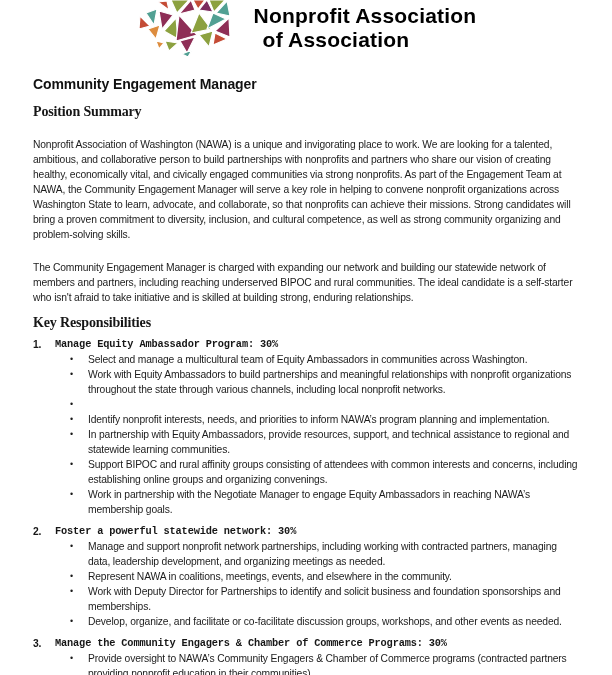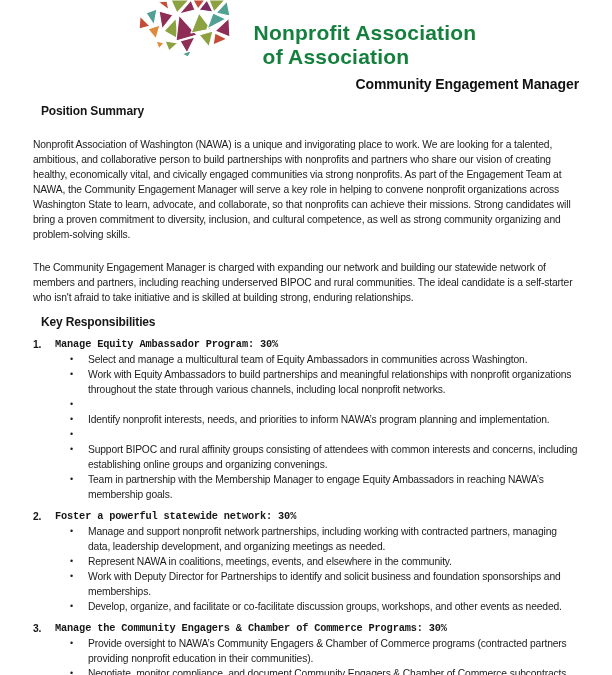--- a/index.html
+++ b/index.html
@@ -14,49 +14,49 @@
   
   .masthead {
     display:flex;
     justify-content:center;
     align-items:flex-start;
     gap:20px;
     height:57px;
   }
   .logo-svg { width:98px; height:57px; flex:0 0 auto; display:block; }
   .org-name {
-    margin-top:21px;
+    margin-top:4px;
     font-size:21px;
     font-weight:700;
-    color:#15803d;
+    color:#000000;
     line-height:1.12;
     letter-spacing:0.2px;
   }
   .org-name .l2 { margin-left:9px; }
   
   .content {
     padding:0 33px 0 33px;
     font-size:10.3px;
     letter-spacing:-0.15px;
     line-height:15px;
     color:#1c1c1c;
   }
   .doc-title {
     font-size:14px;
     font-weight:700;
     letter-spacing:-0.1px;
     margin:20px 0 0 0;
     color:#111111;
-    text-align:right;
   }
   .sect-heading {
-    font-size:12px;
+    font-size:14px;
     font-weight:700;
-    margin:12px 0 0 8px;
+    margin:12px 0 0 0;
     color:#161616;
+    font-family:Liberation Serif, serif;
   }
   .sect-heading.kr { margin-top:10px; }
   .para { margin:18px 0 7px 0; }
   .resp-item { margin-top:7px; }
   .resp-head { display:flex; font-weight:700; color:#161616; }
   .resp-num { width:22px; flex:0 0 auto; }
   .resp-title { flex:1;font-family:Liberation Mono, monospace; }
   .bullet-row { display:flex; padding-left:37px; }
   .bullet-marker { width:18px; flex:0 0 auto; font-size:9px; line-height:15px; }
   .bullet-text { flex:1; }
@@ -124,28 +124,29 @@
       </div>
       <div class="bullet-row">
         <span class="bullet-marker">•</span>
       </div>
       <div class="bullet-row">
         <span class="bullet-marker">•</span>
         <span class="bullet-text">Identify nonprofit interests, needs, and priorities to inform NAWA’s program planning and implementation.</span>
       </div>
       <div class="bullet-row">
         <span class="bullet-marker">•</span>
+        <span class="bullet-text">In partnership with Equity Ambassadors, provide resources, support, and technical assistance to regional and statewide learning communities.</span>
       </div>
       <div class="bullet-row">
         <span class="bullet-marker">•</span>
         <span class="bullet-text">Support BIPOC and rural affinity groups consisting of attendees with common interests and concerns, including establishing online groups and organizing convenings.</span>
       </div>
       <div class="bullet-row">
         <span class="bullet-marker">•</span>
-        <span class="bullet-text">Team in partnership with the Membership Manager to engage Equity Ambassadors in reaching NAWA’s membership goals.</span>
+        <span class="bullet-text">Work in partnership with the Negotiate Manager to engage Equity Ambassadors in reaching NAWA’s membership goals.</span>
       </div>
     </section>
 
     <section class="resp-item">
       <div class="resp-head">
         <span class="resp-num">2.</span>
         <span class="resp-title">Foster a powerful statewide network: 30%</span>
       </div>
       <div class="bullet-row">
         <span class="bullet-marker">•</span>

